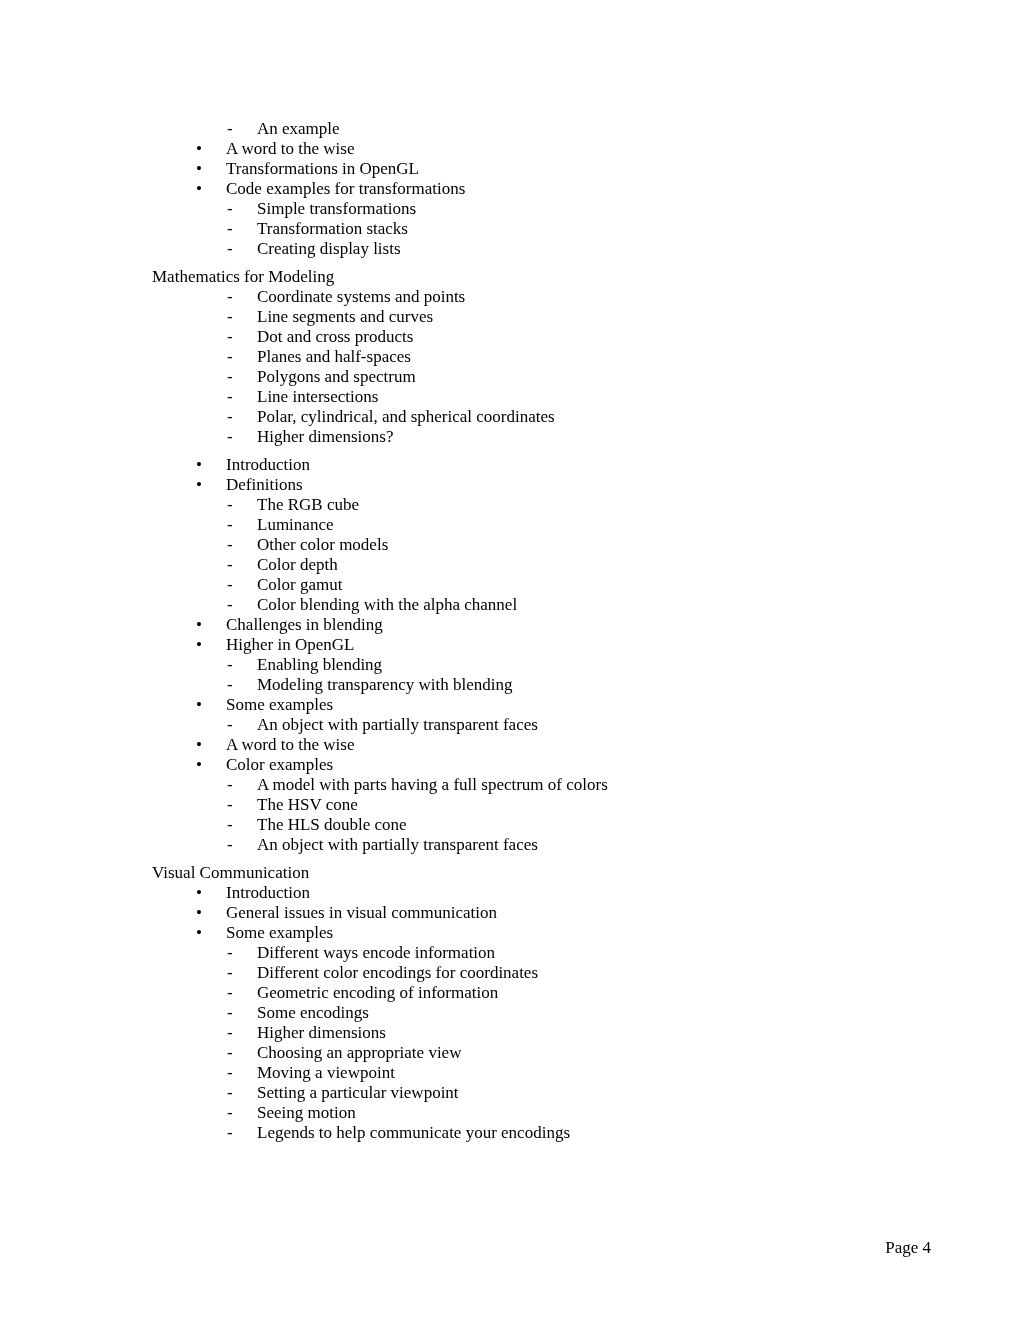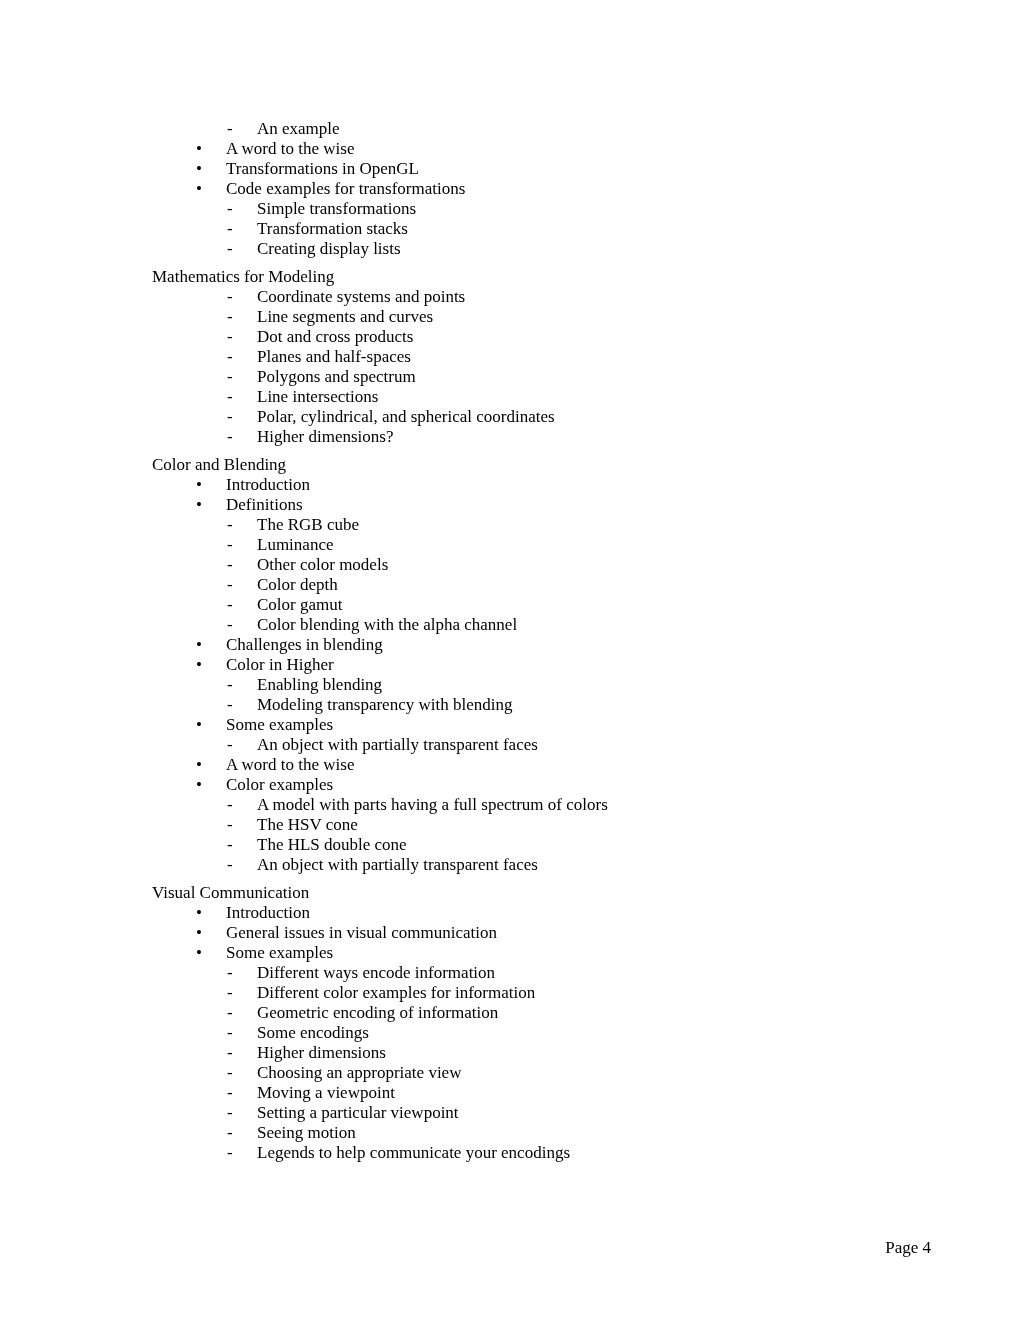--- a/index.html
+++ b/index.html
@@ -117,21 +117,20 @@
         <div class="line dash">
           <span class="marker">-</span>
           <span class="text">Polar, cylindrical, and spherical coordinates</span>
         </div>
         <div class="line dash">
           <span class="marker">-</span>
           <span class="text">Higher dimensions?</span>
         </div>
       </section>
       <section class="block">
-        <div class="heading">Color and Blending</div>
         <div class="line bullet">
           <span class="marker">•</span>
           <span class="text">Introduction</span>
         </div>
         <div class="line bullet">
           <span class="marker">•</span>
           <span class="text">Definitions</span>
         </div>
         <div class="line dash">
           <span class="marker">-</span>
@@ -156,21 +155,21 @@
         <div class="line dash">
           <span class="marker">-</span>
           <span class="text">Color blending with the alpha channel</span>
         </div>
         <div class="line bullet">
           <span class="marker">•</span>
           <span class="text">Challenges in blending</span>
         </div>
         <div class="line bullet">
           <span class="marker">•</span>
-          <span class="text">Color in Higher</span>
+          <span class="text">Higher in OpenGL</span>
         </div>
         <div class="line dash">
           <span class="marker">-</span>
           <span class="text">Enabling blending</span>
         </div>
         <div class="line dash">
           <span class="marker">-</span>
           <span class="text">Modeling transparency with blending</span>
         </div>
         <div class="line bullet">
@@ -219,21 +218,21 @@
         <div class="line bullet">
           <span class="marker">•</span>
           <span class="text">Some examples</span>
         </div>
         <div class="line dash">
           <span class="marker">-</span>
           <span class="text">Different ways encode information</span>
         </div>
         <div class="line dash">
           <span class="marker">-</span>
-          <span class="text">Different color examples for information</span>
+          <span class="text">Different color encodings for coordinates</span>
         </div>
         <div class="line dash">
           <span class="marker">-</span>
           <span class="text">Geometric encoding of information</span>
         </div>
         <div class="line dash">
           <span class="marker">-</span>
           <span class="text">Some encodings</span>
         </div>
         <div class="line dash">

